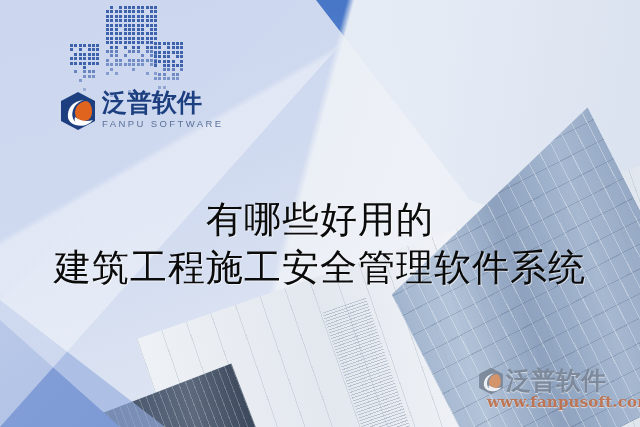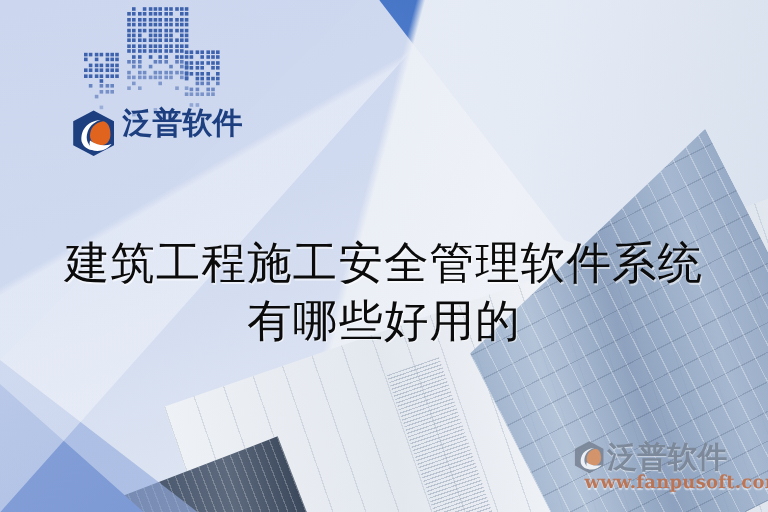--- a/index.html
+++ b/index.html
@@ -425,26 +425,27 @@
     <div class="logo-mark">
       <svg viewBox="0 0 40 40" width="40" height="40" aria-hidden="true">
         <polygon points="20,1 37,10 37,30 20,39 3,30 3,10" fill="#1d3f80"></polygon>
         <path d="M26 9 C14 10 9 18 10 27 C12 33 18 35 22 34 C15 31 13 25 15 19 C17 13 22 10 26 9 Z" fill="#ffffff"></path>
         <path d="M28 10 C21 11 17 16 17 22 C17 27 21 30 26 30 C31 30 34 26 34 21 C34 15 32 11 28 10 Z" fill="#e0641e"></path>
         <path d="M17 26 C22 30 29 31 35 29 C31 34 24 36 19 34 C17 32 16 29 17 26 Z" fill="#ffffff"></path>
       </svg>
     </div>
     <div class="logo-text">
       <div class="logo-cn">泛普软件</div>
+      <div class="logo-en">FANPU SOFTWARE</div>
     </div>
   </div>
 
   <div class="headline">
+    <div>有哪些好用的</div>
     <div>建筑工程施工安全管理软件系统</div>
-    <div>有哪些好用的</div>
   </div>
 
   <div class="watermark">
     <div class="wm-mark">
       <svg viewBox="0 0 40 40" width="30" height="28" aria-hidden="true">
         <polygon points="20,1 37,10 37,30 20,39 3,30 3,10" fill="#7b8798"></polygon>
         <path d="M26 9 C14 10 9 18 10 27 C12 33 18 35 22 34 C15 31 13 25 15 19 C17 13 22 10 26 9 Z" fill="#f2f4f7"></path>
         <path d="M28 10 C21 11 17 16 17 22 C17 27 21 30 26 30 C31 30 34 26 34 21 C34 15 32 11 28 10 Z" fill="#d79063"></path>
         <path d="M17 26 C22 30 29 31 35 29 C31 34 24 36 19 34 C17 32 16 29 17 26 Z" fill="#f2f4f7"></path>
       </svg>

